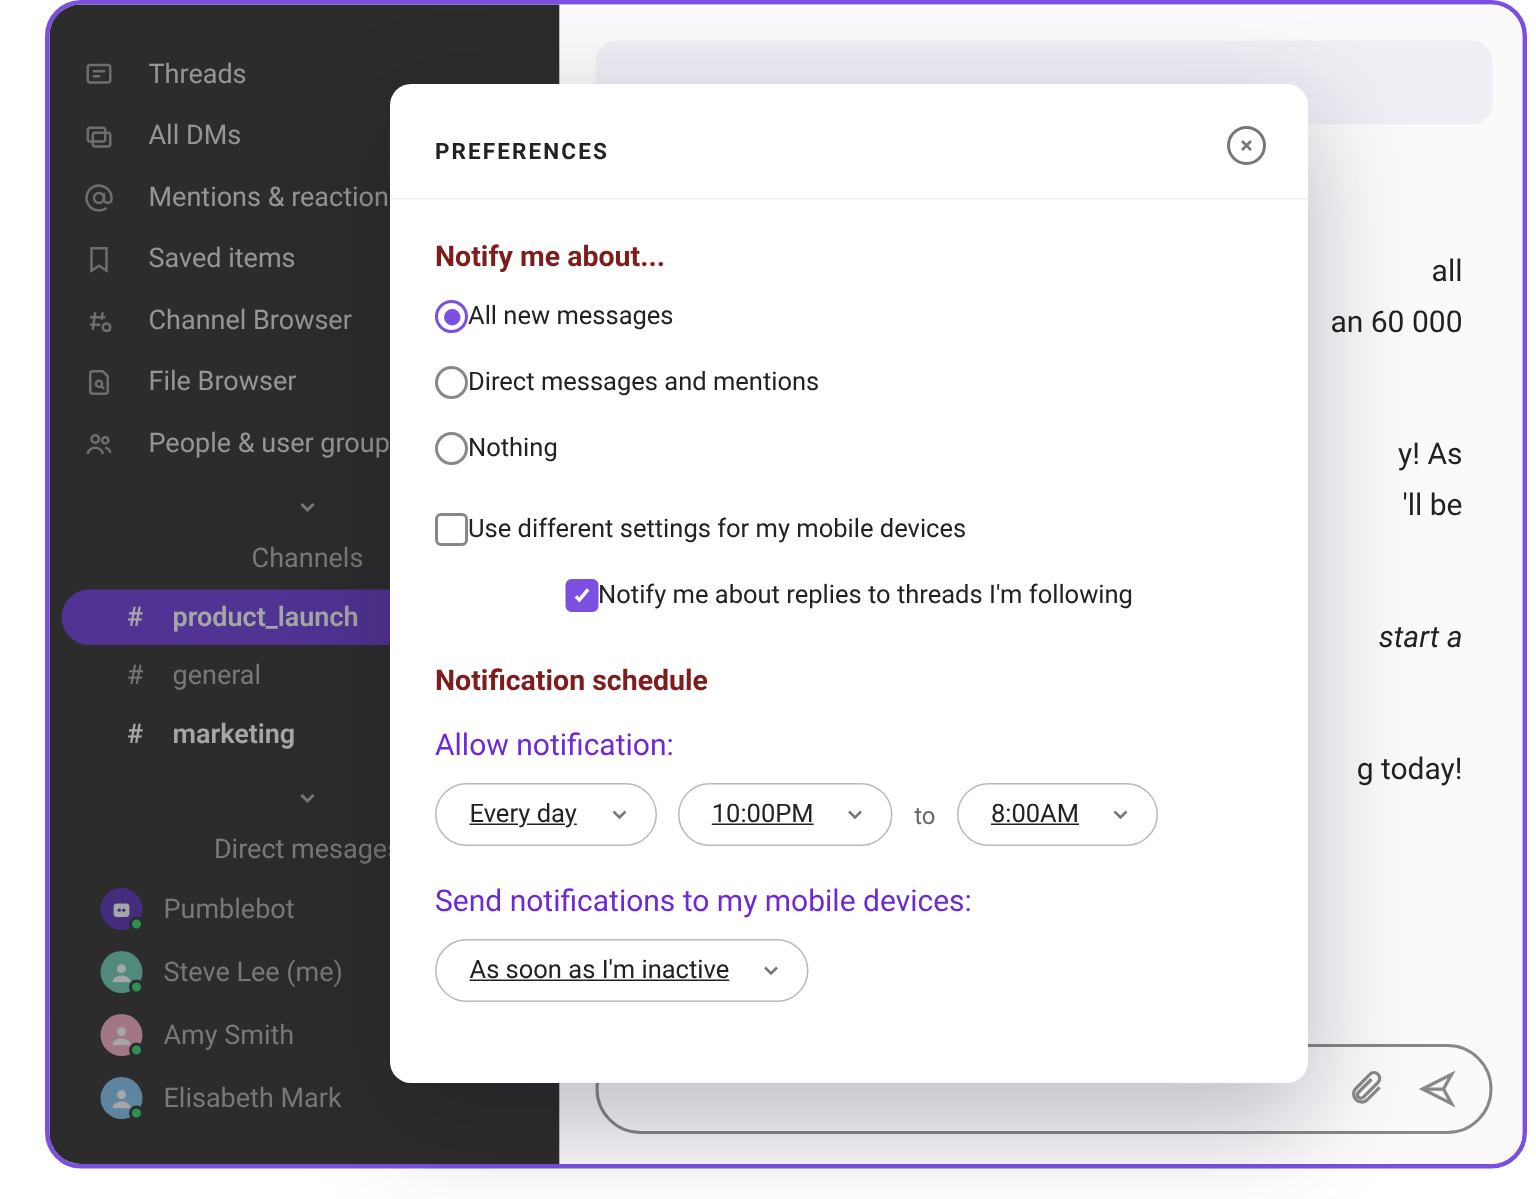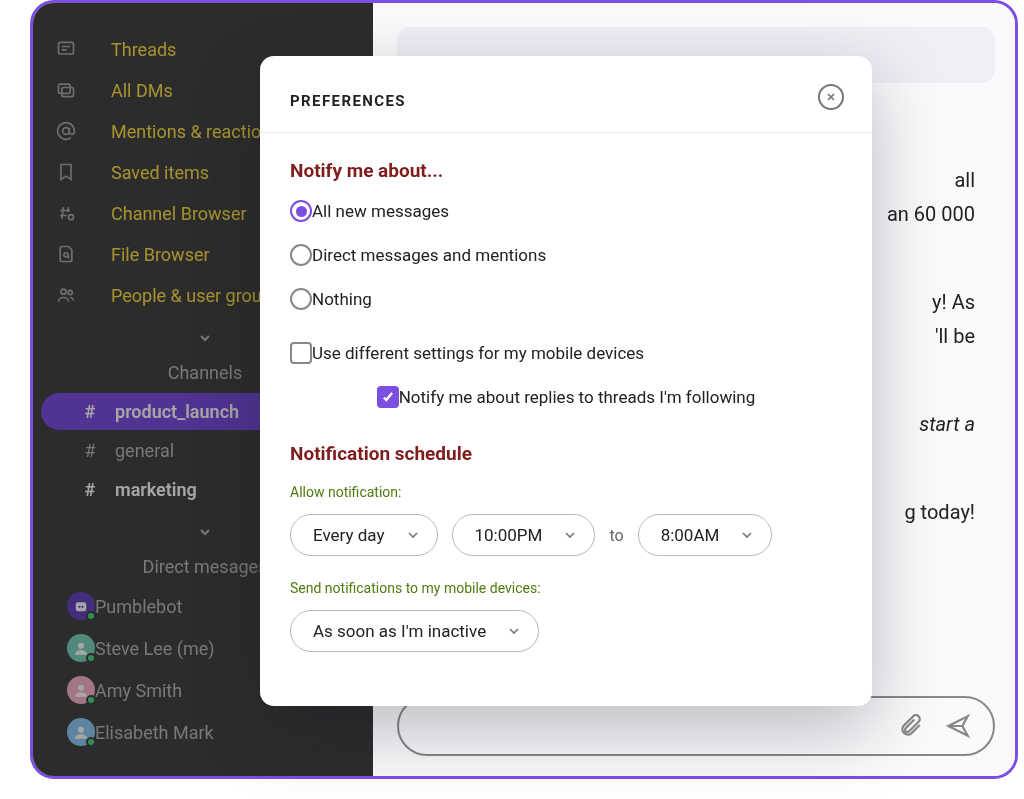--- a/index.html
+++ b/index.html
@@ -29,24 +29,25 @@
     position: relative;
   }
   .overlay-dark {
     position: absolute;
     inset: 0;
     background: rgba(0,0,0,0.35);
     pointer-events: none;
   }
   .nav-item {
     display: flex;
-    gap: 34px;
+    align-items: center;
+    gap: 22px;
     padding: 10px 22px 10px 22px;
     font-size: 18px;
-    color: #fde047;
+    color: #e5e5e5;
     cursor: pointer;
   }
   .nav-item .icon { width: 22px; display:flex; justify-content:center; color:#aaa; }
   .section-head {
     display:flex; align-items:center; gap:16px;
     padding: 14px 22px 8px 26px;
     color:#bbb; font-size:18px;flex-direction:column;
   }
   .channel-item {
     display:flex; align-items:center; gap:16px;
@@ -55,21 +56,21 @@
     border-radius: 22px;
     margin: 2px 8px;
     cursor:pointer;
   }
   .channel-item.active {
     background:#7b4fe0; color:#fff; font-weight:600;
   }
   .channel-item.bold { color:#fff; font-weight:600; }
   .hash { font-size:18px; width:18px; text-align:center; }
   .dm-item {
-    display:flex; align-items:center; 
+    display:flex; align-items:center; gap:14px;
     padding: 7px 22px 7px 34px;
     font-size:18px; color:#b8b8b8;
   }
   .avatar {
     width:28px; height:28px; border-radius:50%;
     background:#ddd; position:relative; flex-shrink:0;
     display:flex; align-items:center; justify-content:center;
   }
   .avatar.bot { background:#6b46c1; }
   .avatar.p1 { background:#7dd3c0; }
@@ -137,28 +138,29 @@
   .radio.sel { border-color:#7b4fe0; }
   .radio.sel::after {
     content:""; width:11px; height:11px; background:#7b4fe0; border-radius:50%;
   }
   .checkbox {
     width:22px; height:22px; border:2.5px solid #888; border-radius:4px;
     display:flex; align-items:center; justify-content:center;
     flex-shrink:0; color:#fff;
   }
   .checkbox.checked { background:#7b4fe0; border-color:#7b4fe0; }
-  .sub-label { font-size:14px; color:#4d7c0f; margin:19px 0 14px 0; }
+  .sub-label { font-size:20px; color:#6d28d9; margin:19px 0 14px 0; }
   .pill-row { display:flex; align-items:center; gap:14px; margin-bottom:24px; }
   .pill {
     border:1.5px solid #b9b9c2; border-radius:24px;
     padding: 10px 16px 10px 22px;
     display:flex; align-items:center; gap:20px;
     font-size:17px; color:#222; cursor:pointer;
     background:#fff;
+    text-decoration:underline;
   }
   .to-label { font-size:16px; color:#666; }
   .chev { color:#777; }
   svg { display:block; }
 </style>
 </head>
 <body>
 
 <div class="app-frame">
 

